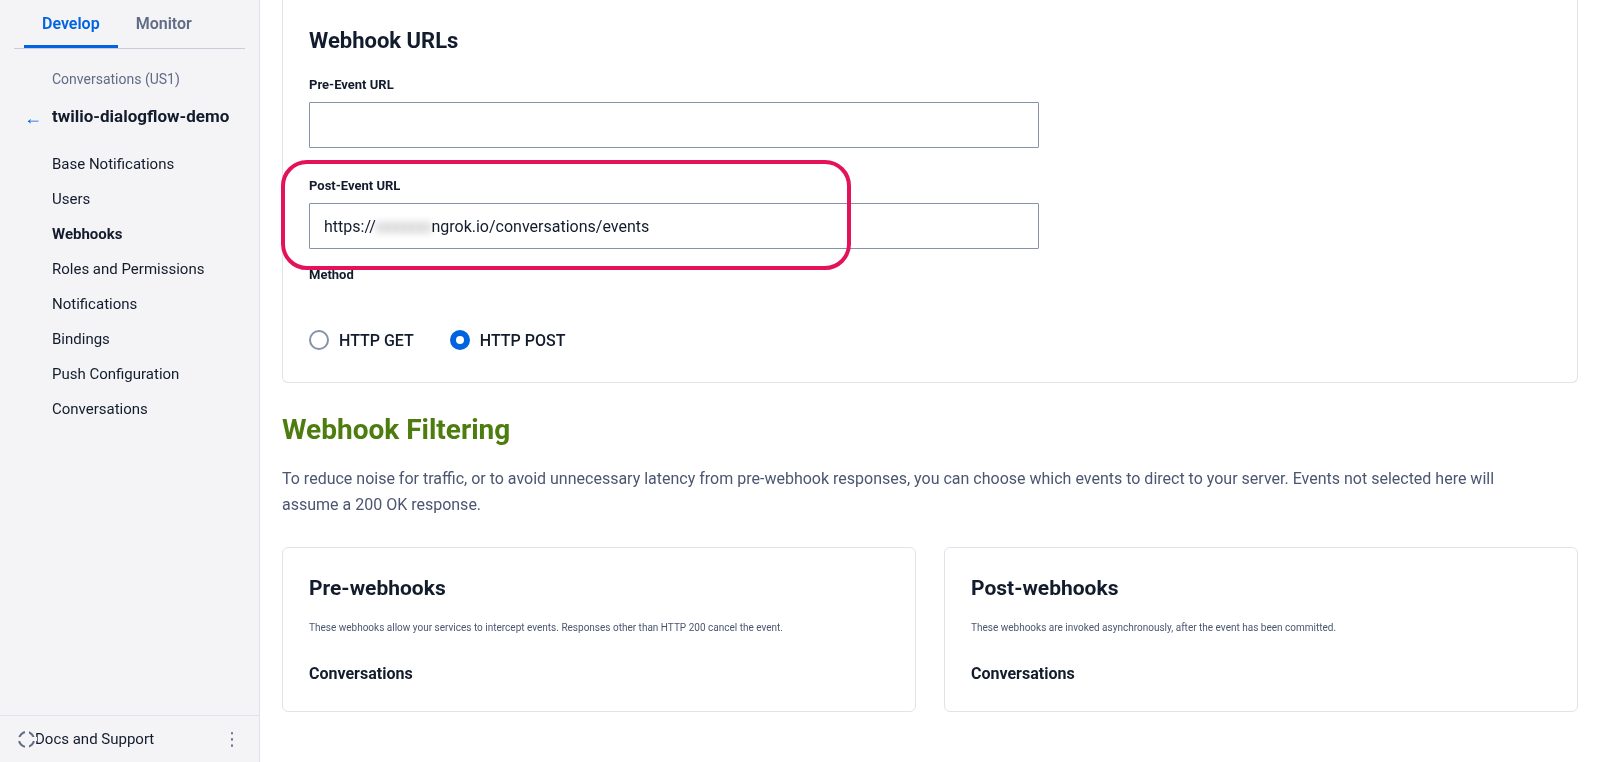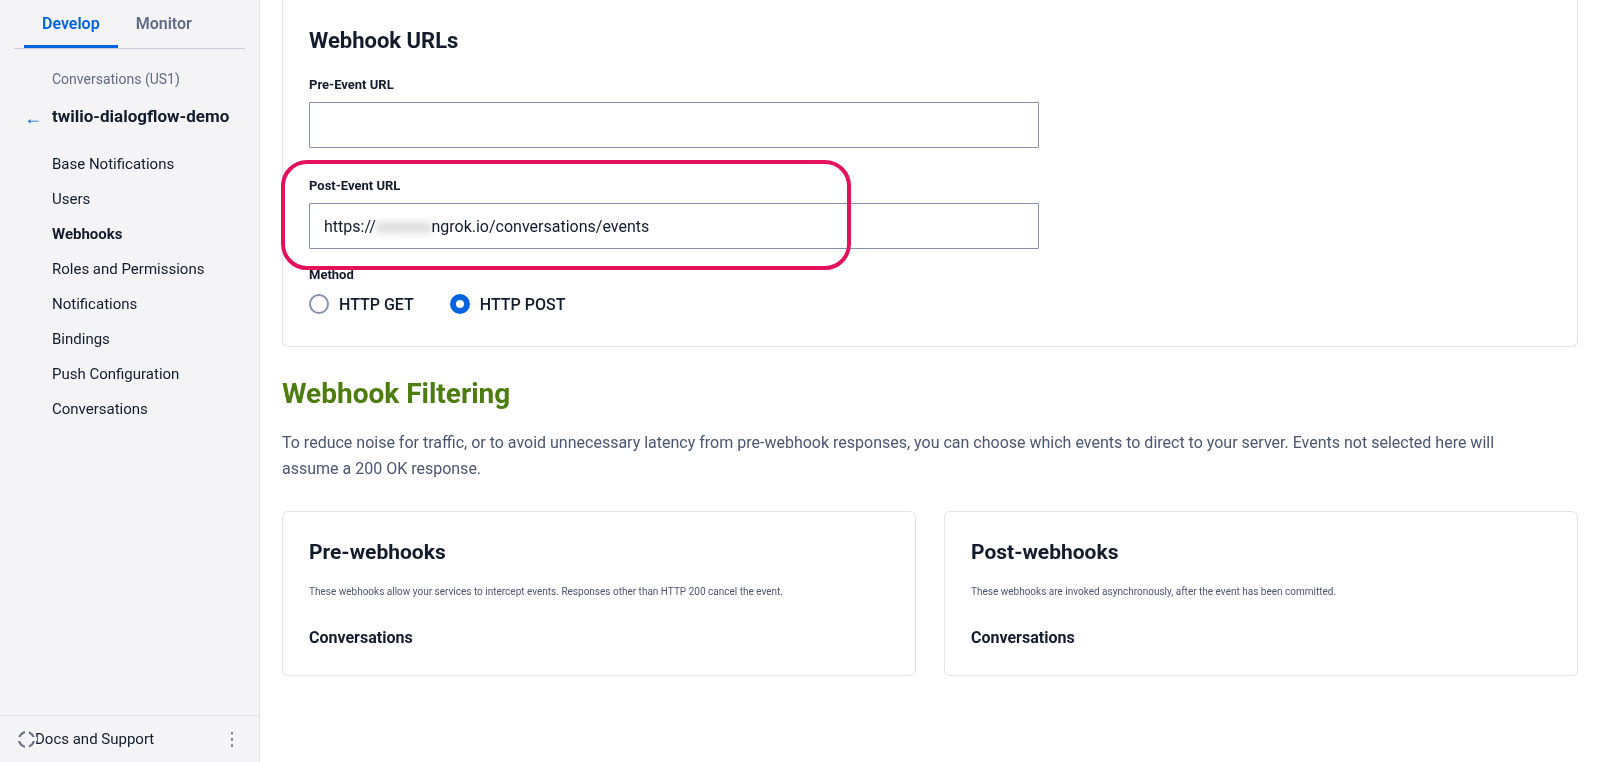--- a/index.html
+++ b/index.html
@@ -186,20 +186,21 @@
     .radio-group {
       display: flex;
       gap: 36px;
       margin-top: 12px;
     }
     .radio-option {
       display: flex;
       align-items: center;
       gap: 10px;
       cursor: pointer;
+      margin-top: 36px;
     }
     .radio-circle {
       width: 20px;
       height: 20px;
       border: 2px solid #8891aa;
       border-radius: 50%;
       display: flex;
       align-items: center;
       justify-content: center;
     }

